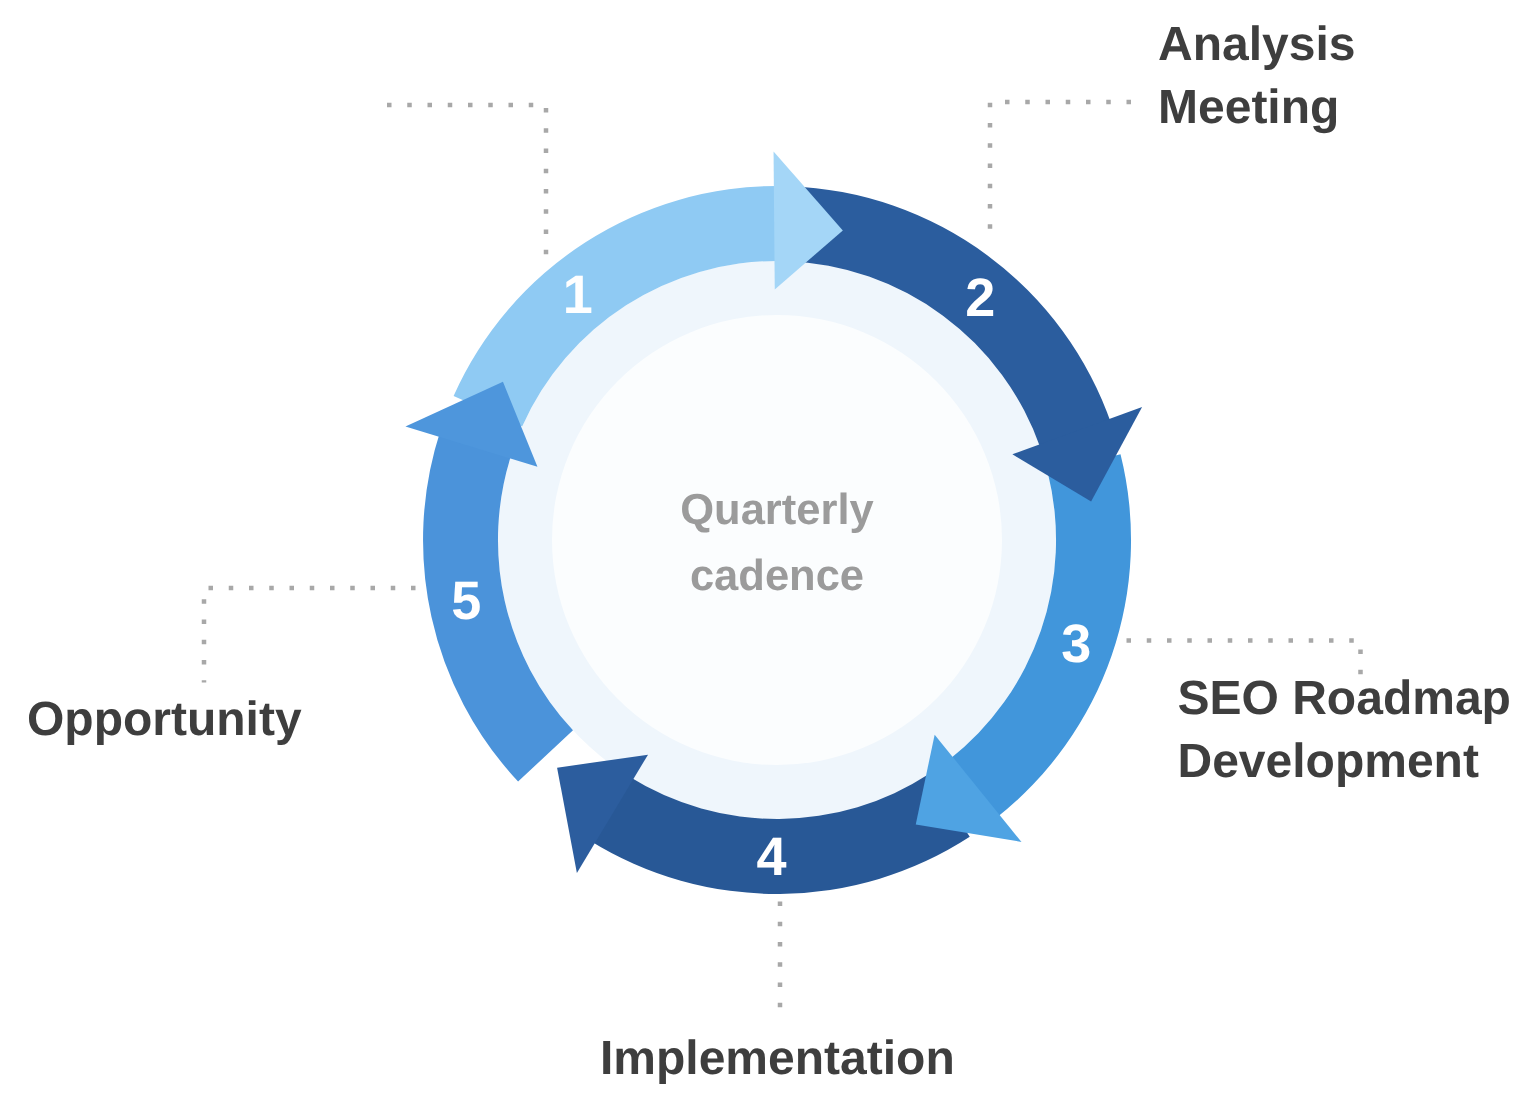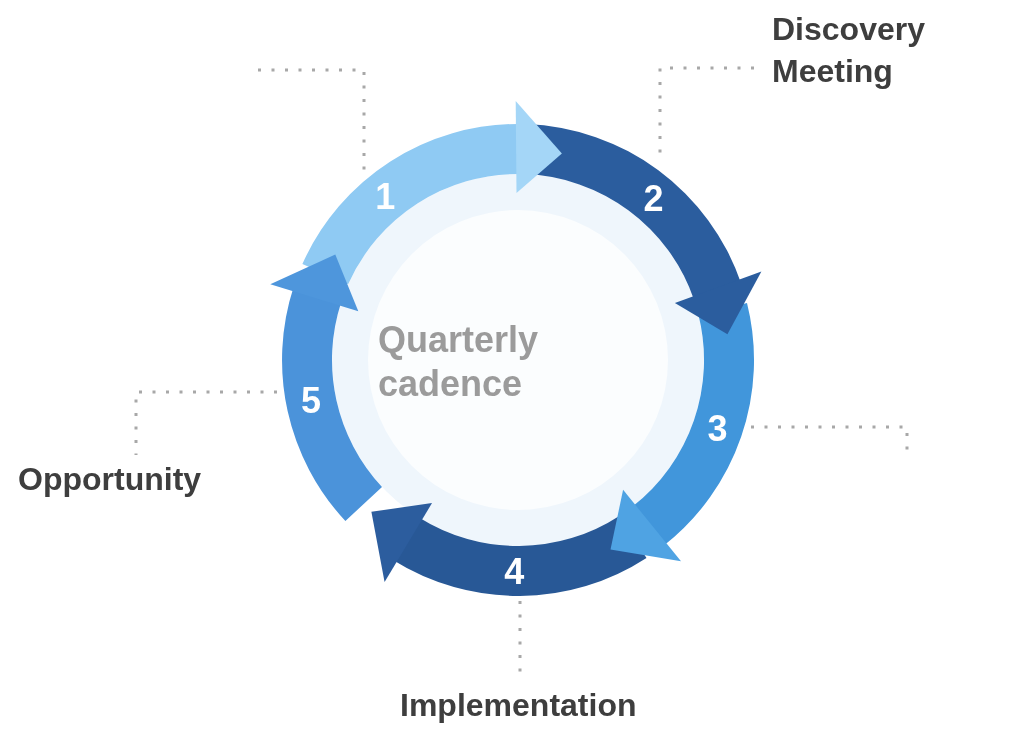--- a/index.html
+++ b/index.html
@@ -12,23 +12,24 @@
     font-weight:700;
     font-size:32px;
     line-height:42px;
     color:#3e3e3e;
     white-space:pre-line;
     letter-spacing:0px;
   }
   .center-label{
     position:absolute;
     font-weight:700;
-    font-size:36px;
+    font-size:29px;
     line-height:44px;
     color:#9b9b9b;
+    text-align:center;
     white-space:pre-line;
   }
   .leader{
     fill:none;
     stroke-width:3px;
     stroke-dasharray:3 10.5;
   }
   text.seg-num{
     font-family:"Liberation Sans",sans-serif;
     font-weight:700;
@@ -65,21 +66,23 @@
 
     <g>
       <polyline class="leader" points="258,70 364,70 364,171" stroke="#a8a8a8"></polyline>
       <polyline class="leader" points="754,68 660,68 660,158" stroke="#a8a8a8"></polyline>
       <polyline class="leader" points="751,427 907,427 907,451" stroke="#a8a8a8"></polyline>
       <polyline class="leader" points="520,601 520,682" stroke="#a8a8a8"></polyline>
       <polyline class="leader" points="277,392 136,392 136,455" stroke="#a8a8a8"></polyline>
     </g>
   </svg>
 
-  <div class="label" style="left: 772px; top: 8px; color: rgb(62, 62, 62);">Discovery
+  <div class="label" style="left: 772px; top: 8px; color: rgb(62, 62, 62);">Analysis
 Meeting</div>
+  <div class="label" style="left: 785px; top: 444px; color: rgb(62, 62, 62);">SEO Roadmap
+Development</div>
   <div class="label" style="left: 400px; top: 684px; color: rgb(62, 62, 62); text-align: center;">Implementation</div>
   <div class="label" style="left: 18px; top: 458px; color: rgb(62, 62, 62);">Opportunity</div>
 
   <div class="center-label" style="left: 378px; top: 318px; width: 280px; color: rgb(155, 155, 155);">Quarterly
 cadence</div>
 
 </div>
 
 </body></html>

